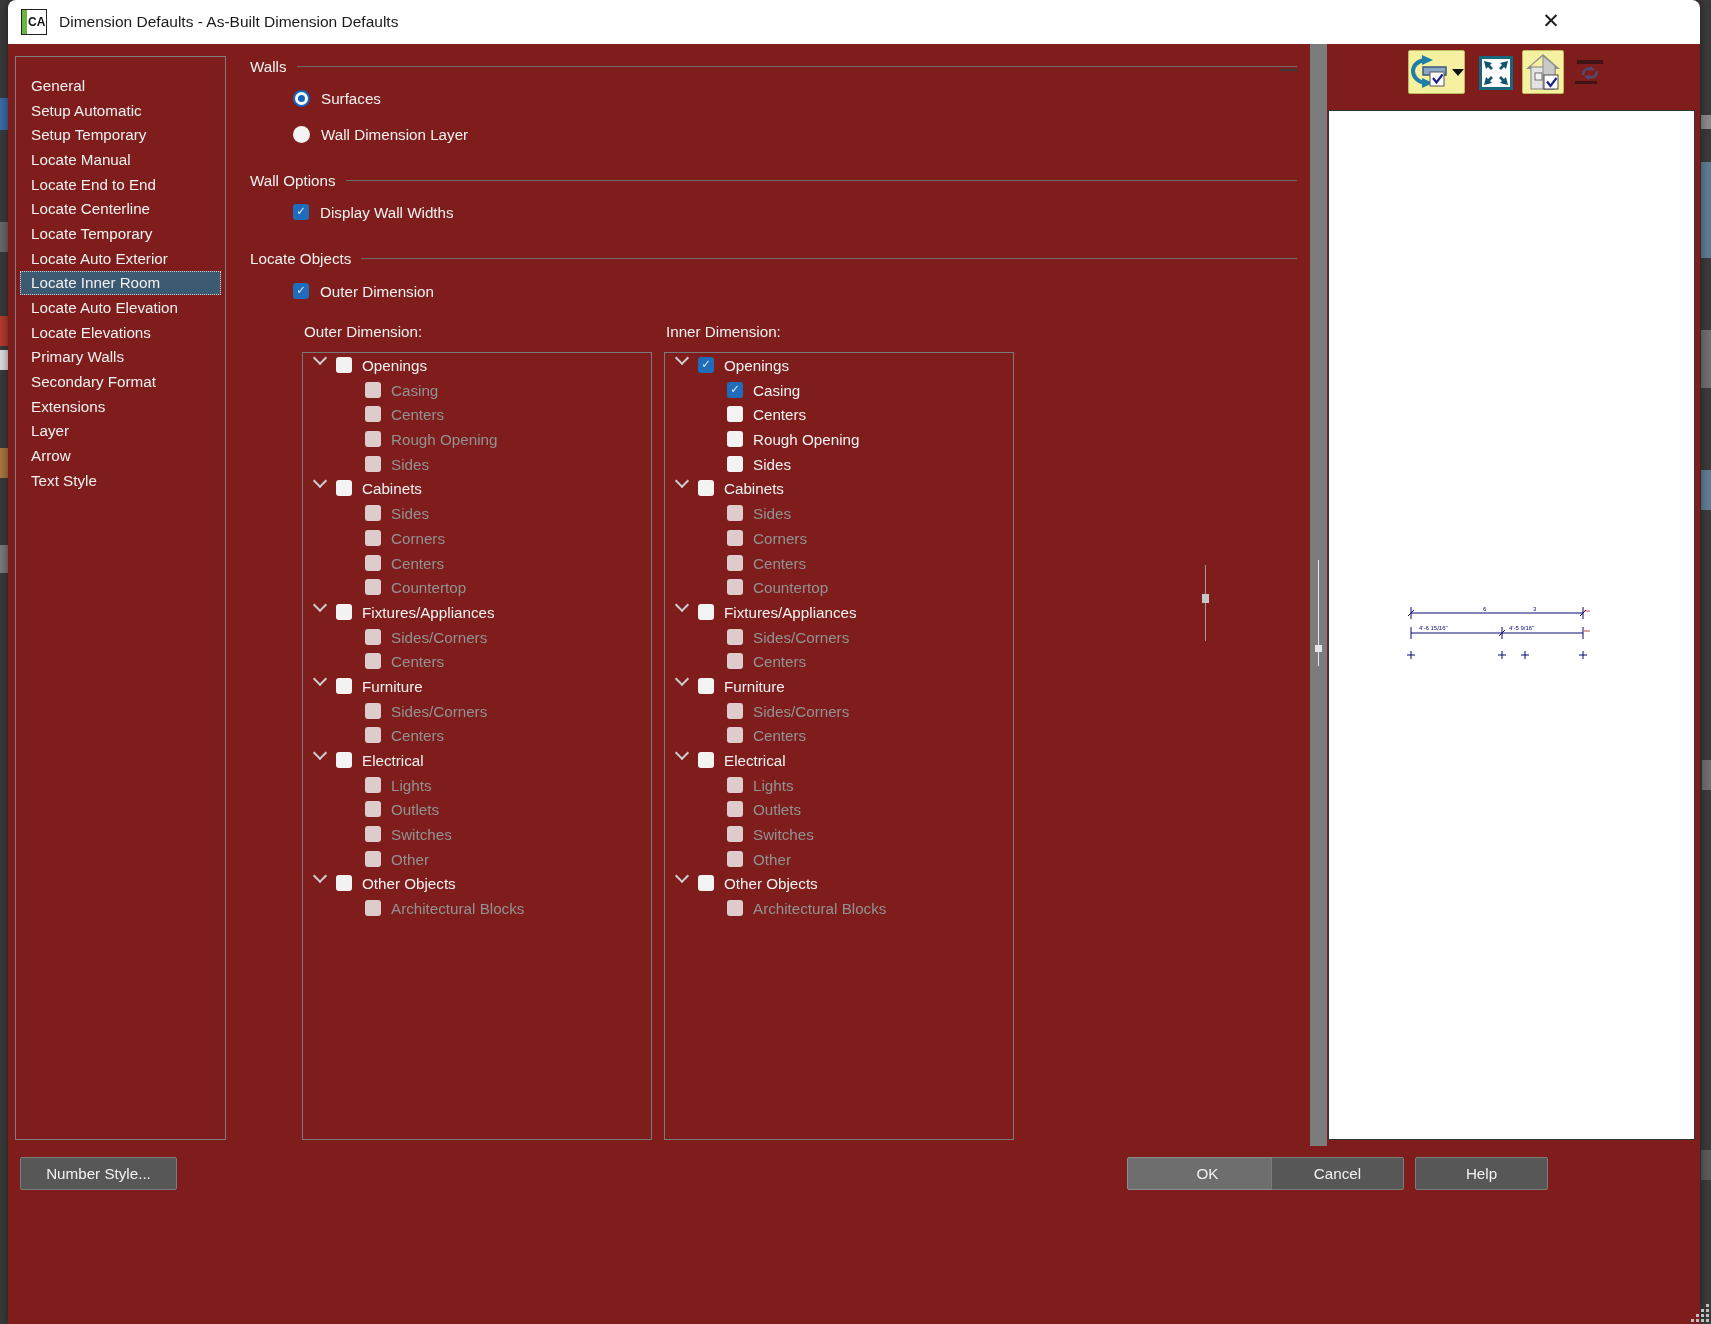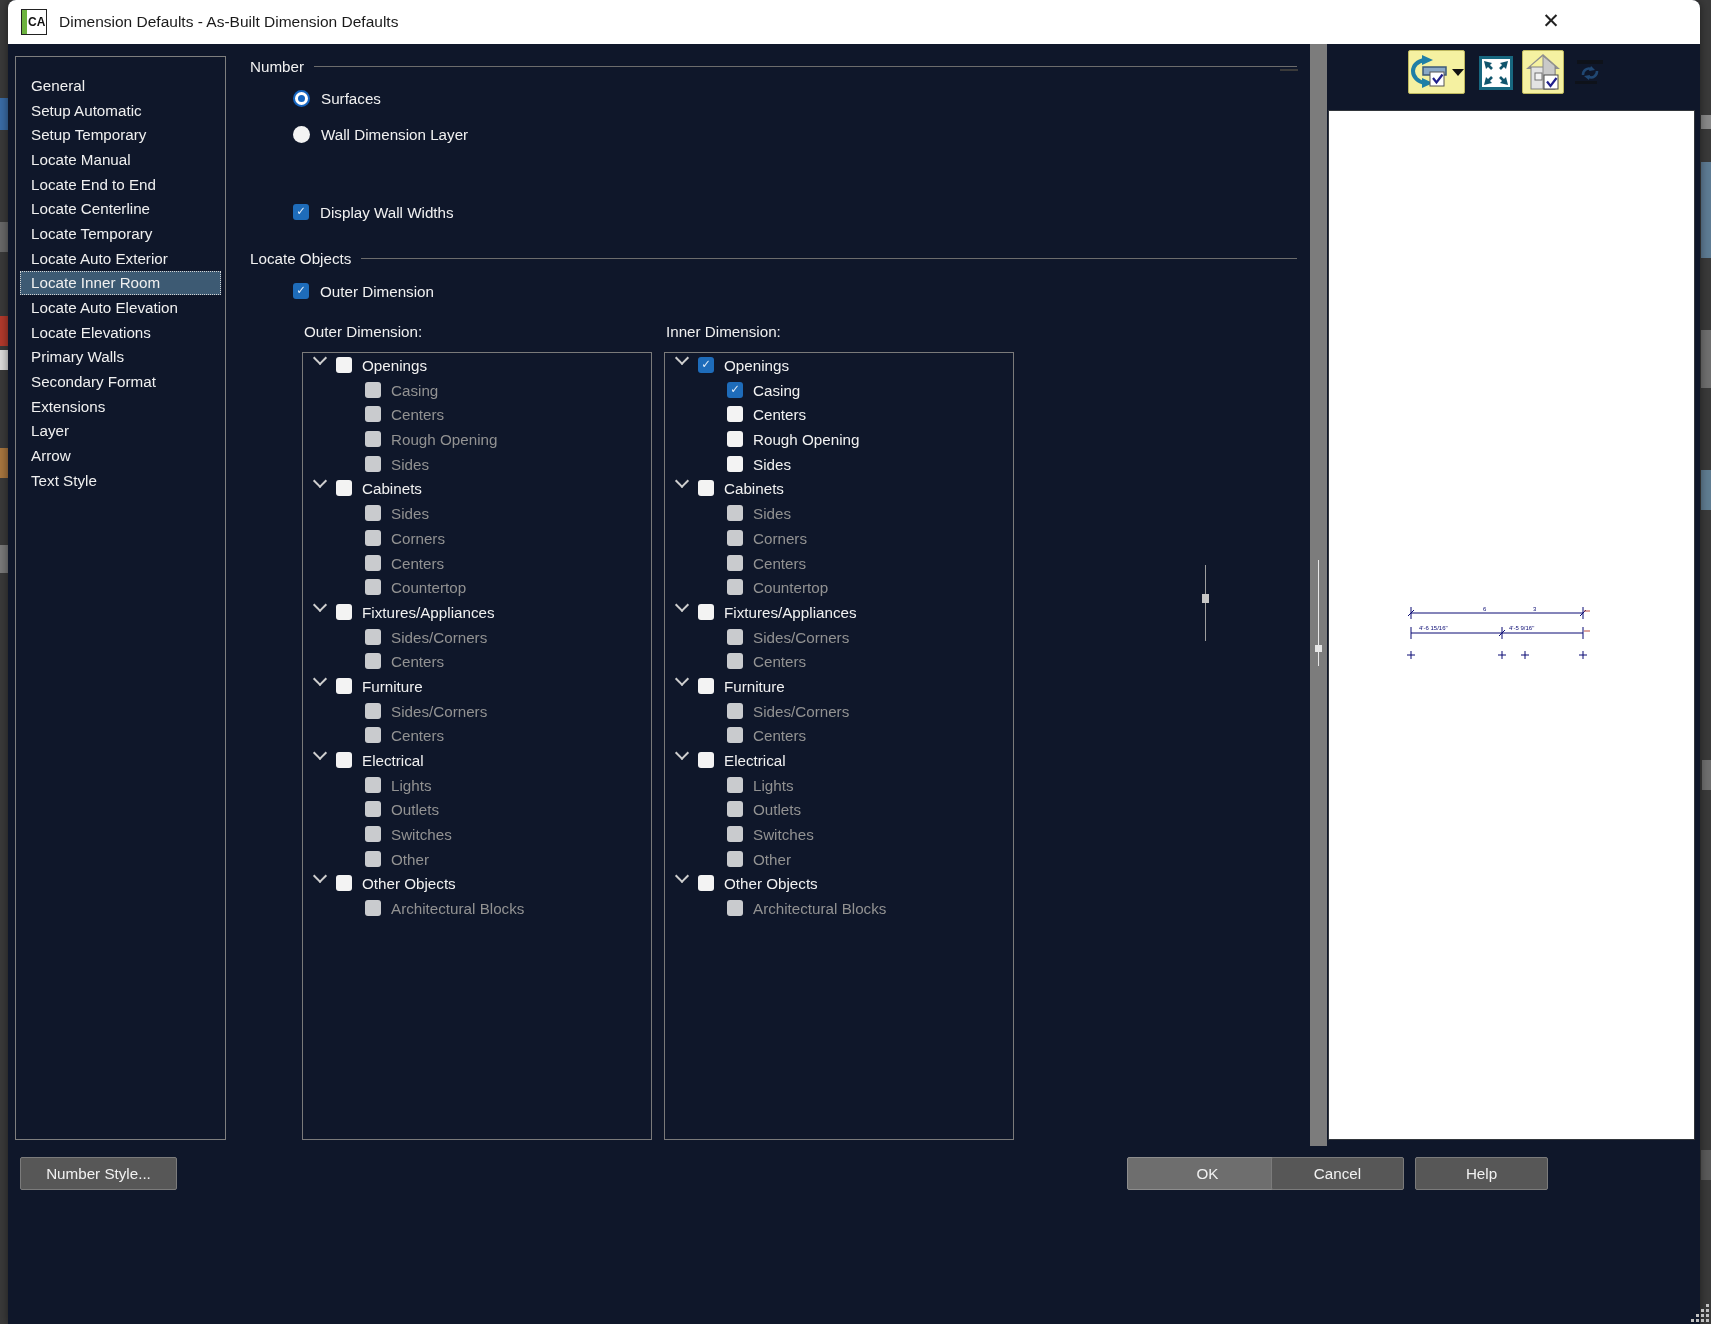--- a/index.html
+++ b/index.html
@@ -3,21 +3,21 @@
 <meta charset="utf-8">
 <style>
   html,body{margin:0;padding:0}
   body{width:1711px;height:1324px;position:relative;background:#3a3a3a;
        font-family:"Liberation Sans",sans-serif;overflow:hidden;
        -webkit-font-smoothing:antialiased}
   .frag{position:absolute}
 
   
   #dialog{position:absolute;left:8px;top:0;width:1692px;height:1324px;
-          background:#0f172a;border-radius:8px 8px 0 0;box-shadow:0 0 10px rgba(0,0,0,.5)}
+          background:#7f1d1d;border-radius:8px 8px 0 0;box-shadow:0 0 10px rgba(0,0,0,.5)}
   #titlebar{position:absolute;left:0;top:0;width:100%;height:44px;background:#ffffff;
             border-radius:8px 8px 0 0;display:flex;align-items:center}
   #app-icon{width:26px;height:26px;margin-left:13px;position:relative;background:#fff;
             border:1px solid #222;box-sizing:border-box}
   #app-icon .green{position:absolute;left:0;top:0;width:5px;height:100%;background:#6db33f}
   #app-icon .ca{position:absolute;left:6px;top:6px;font-size:12px;font-weight:bold;color:#111;line-height:1}
   #title-text{margin-left:12px;font-size:15.5px;color:#1a1a1a}
   #close-btn{position:absolute;right:133px;top:5px;width:32px;height:32px;display:flex;
              align-items:center;justify-content:center;font-size:21px;color:#222;cursor:pointer}
 
@@ -133,32 +133,36 @@
       <div class="side-item">Locate Elevations</div>
       <div class="side-item">Primary Walls</div>
       <div class="side-item">Secondary Format</div>
       <div class="side-item">Extensions</div>
       <div class="side-item">Layer</div>
       <div class="side-item">Arrow</div>
       <div class="side-item">Text Style</div>
     </div>
 
   <div class="sect" style="top:56px">
-    <span>Number</span>
+    <span>Walls</span>
     <span class="rule"></span>
   </div>
   <div class="ctl-row" style="left:285px;top:88px">
     <span class="radio sel"></span>
     <span class="ctl-label">Surfaces</span>
   </div>
   <div class="ctl-row" style="left:285px;top:124px">
     <span class="radio"></span>
     <span class="ctl-label">Wall Dimension Layer</span>
   </div>
 
+  <div class="sect" style="top:170px">
+    <span>Wall Options</span>
+    <span class="rule"></span>
+  </div>
   <div class="ctl-row" style="left:285px;top:202px">
     <span class="cb checked">✓</span>
     <span class="ctl-label">Display Wall Widths</span>
   </div>
 
   <div class="sect" style="top:248px">
     <span>Locate Objects</span>
     <span class="rule"></span>
   </div>
   <div class="ctl-row" style="left:285px;top:281px">

